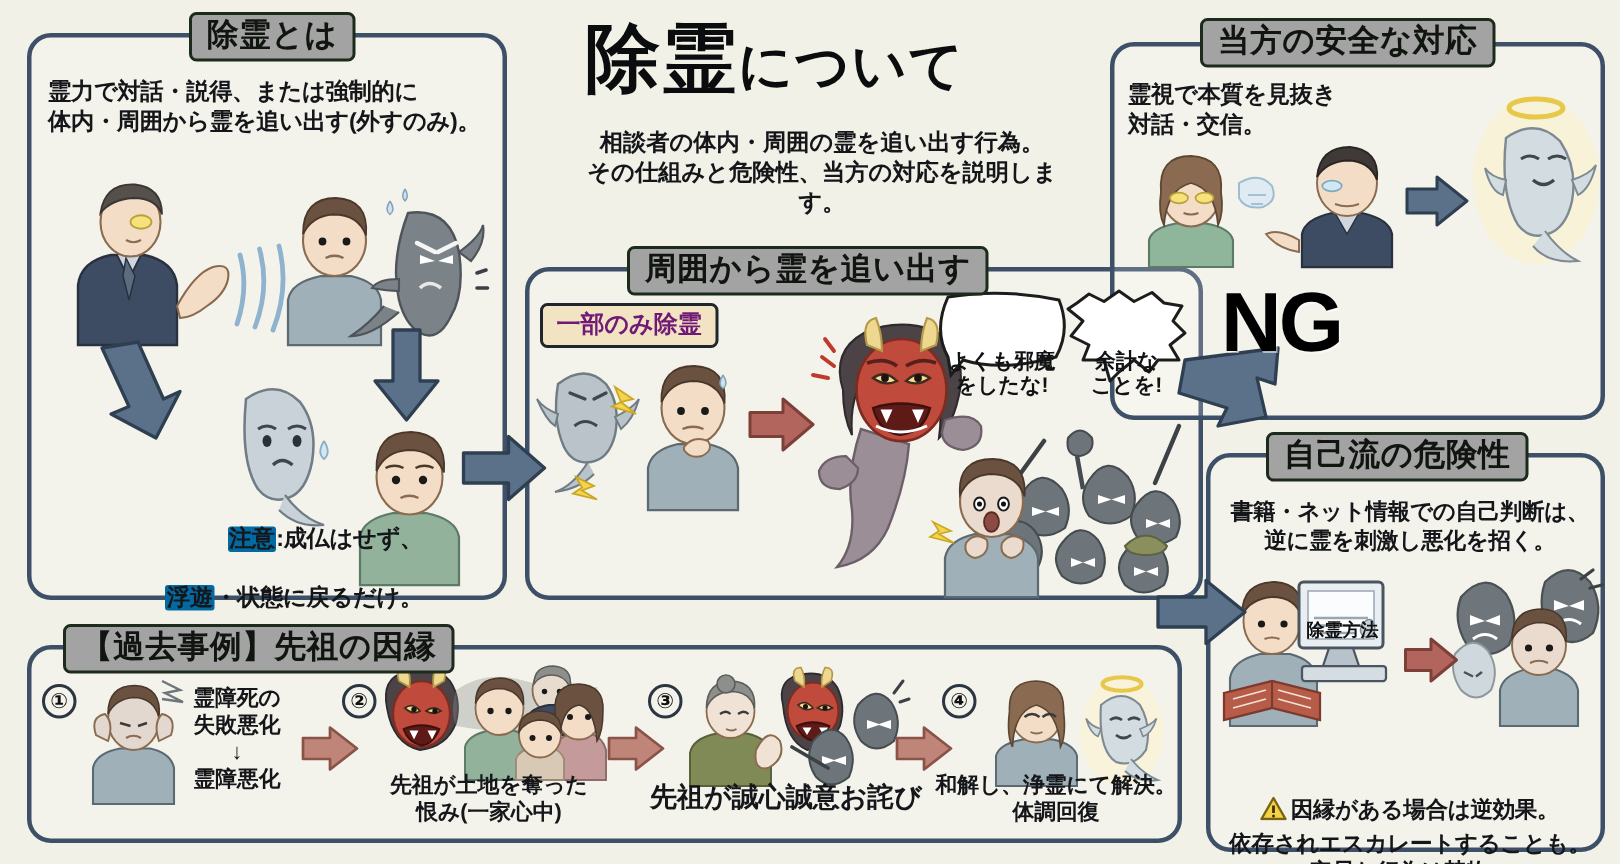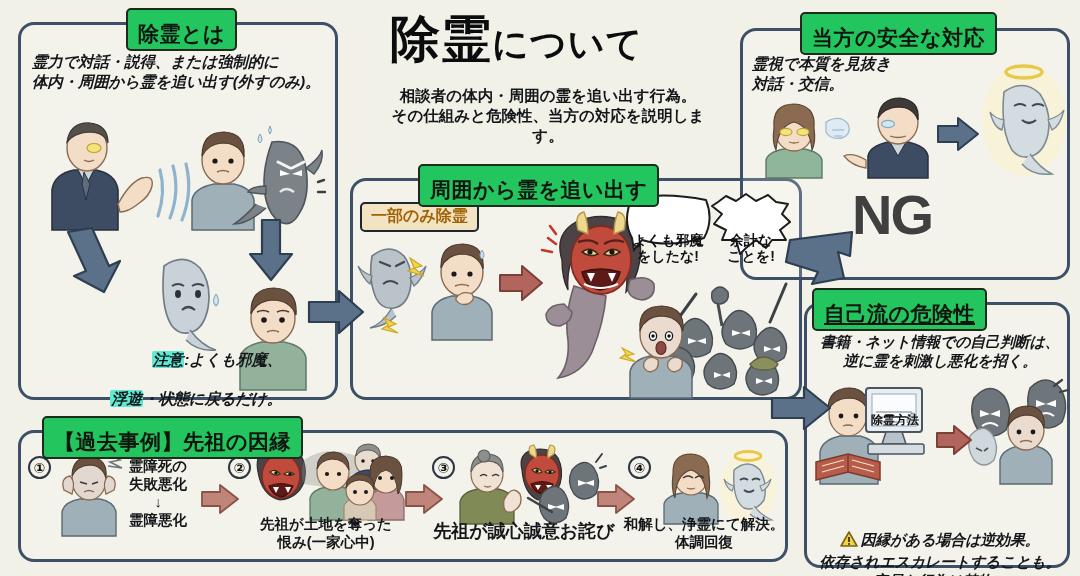--- a/index.html
+++ b/index.html
@@ -23,44 +23,43 @@
   
   .panel {
     position: absolute;
     border: 3px solid #3d5068;
     border-radius: 16px;
     background: rgba(255,255,255,0.18);
   }
 
   .panel-head {
     position: absolute;
-    background: #22c55e;
+    background: #a3a3a3;
     border: 2.5px solid #1d2b1d;
     border-radius: 5px;
-    padding: 12px 10px 3px 10px;
+    padding: 2px 10px 3px 10px;
     font-weight: bold;
     color: #101510;
     white-space: nowrap;
     letter-spacing: .5px;
     z-index: 14;
     line-height: 1.15;
   }
 
   .body-text {
     position: absolute;
     color: #14161a;
     font-weight: bold;
     line-height: 1.28;
     white-space: pre-line;
     letter-spacing: -.2px;
     z-index: 8;
-    font-style: italic;
-  }
-
-  .hl { background: #5eead4; padding: 0 1px; border-radius: 2px; margin-left: 41px; }
+  }
+
+  .hl { background: #0369a1; padding: 0 1px; border-radius: 2px; margin-left: 41px; }
 
   
   #title-main {
     position: absolute;
     font-weight: bold;
     color: #0b0c0e;
     letter-spacing: 1px;
     z-index: 12;
   }
   #title-main .small { font-size: 0.72em; }
@@ -80,34 +79,33 @@
   .arrow svg { display: block; overflow: visible; }
 
   
   .tan-badge {
     position: absolute;
     background: #f2e4c3;
     border: 2.5px solid #20262c;
     border-radius: 5px;
     padding: 2px 9px 3px 9px;
     font-weight: bold;
-    color: #a16207;
+    color: #701a75;
     white-space: nowrap;
     z-index: 13;
   }
 
   
   #ng-mark {
     position: absolute;
     font-weight: bold;
-    color: #404040;
+    color: #000000;
     letter-spacing: -2px;
     z-index: 12;
     text-shadow: 1px 1px 0 #ffffff88;
-    margin-left: 38px;
   }
 
   
   .bubble {
     position: absolute;
     z-index: 13;
     font-weight: bold;
     color: #101214;
     line-height: 1.2;
     text-align: center;
@@ -257,21 +255,21 @@
       <path d="M23 34 Q22 8 46 8 Q70 9 68 35 Q62 20 44 20 Q29 21 23 34 Z" fill="#6b5240" stroke="#4a382b" stroke-width="1.2"></path>
       <circle cx="36" cy="40" r="2.8" fill="#1a1a1a"></circle>
       <circle cx="54" cy="40" r="2.8" fill="#1a1a1a"></circle>
       <path d="M29 32 Q35 29 41 32" stroke="#4a382b" stroke-width="1.6" fill="none"></path>
       <path d="M49 32 Q55 29 61 32" stroke="#4a382b" stroke-width="1.6" fill="none"></path>
       <path d="M39 52 Q45 49 51 52" stroke="#8a6b50" stroke-width="1.6" fill="none"></path>
     </svg>
   </div>
 
   <div class="body-text" style="left:22px; top:330px; width:260px; font-size:15.5px; text-align:right;">
-    <span><span class="hl">注意</span><span>:よくも邪魔、</span><br>
+    <span><span class="hl">注意</span><span>:成仏はせず、</span><br>
     <span class="hl">浮遊</span><span>・状態に戻るだけ。</span><br>
     <span>この世に留まる。</span></span>
   </div>
 
   <div class="arrow" style="left:307px; top:288px; width:58px; height:48px;">
     <svg width="58" height="48" viewBox="0 0 58 48">
       <path d="M2 14 L32 14 L32 3 L56 24 L32 45 L32 34 L2 34 Z" fill="#5b7189" stroke="#2f3f52" stroke-width="2.2" stroke-linejoin="round"></path>
     </svg>
   </div>
 
@@ -489,21 +487,21 @@
       <path d="M40 62 Q47 68 54 62" stroke="#3f474d" stroke-width="2.2" fill="none"></path>
       <path d="M66 62 Q78 58 82 52 Q78 68 70 72 Z" fill="#d3dce1" stroke="#7d8a92" stroke-width="1.3"></path>
       <path d="M22 62 Q12 60 8 54 Q12 70 20 72 Z" fill="#d3dce1" stroke="#7d8a92" stroke-width="1.3"></path>
     </svg>
   </div>
 
   <div id="ng-mark" style="left:814px; top:182px; font-size:56px;">NG</div>
 
 
   <div class="panel" style="left:804px; top:302px; width:266px; height:266px;"></div>
-  <div class="panel-head" style="left:812px; top:288px; font-size:21px;text-decoration:underline;">自己流の危険性</div>
+  <div class="panel-head" style="left:844px; top:288px; font-size:21px;">自己流の危険性</div>
 
   <div class="body-text" style="left:812px; top:332px; width:256px; font-size:15px; text-align:center;">書籍・ネット情報での自己判断は、
 逆に霊を刺激し悪化を招く。</div>
 
   <div class="ill" style="left:812px; top:376px; width:128px; height:110px;">
     <svg width="128" height="110" viewBox="0 0 128 110">
 
       <path d="M8 108 L8 76 Q10 64 28 60 L48 60 Q64 64 66 76 L66 108 Z" fill="#9fb0b8" stroke="#5b6a72" stroke-width="1.4"></path>
       <ellipse cx="36" cy="38" rx="19" ry="22" fill="#f4ddc7" stroke="#8a6b50" stroke-width="1.3"></ellipse>
       <path d="M16 34 Q16 12 38 12 Q58 13 56 36 Q52 22 36 22 Q22 23 16 34 Z" fill="#6b5240" stroke="#4a382b" stroke-width="1.2"></path>

